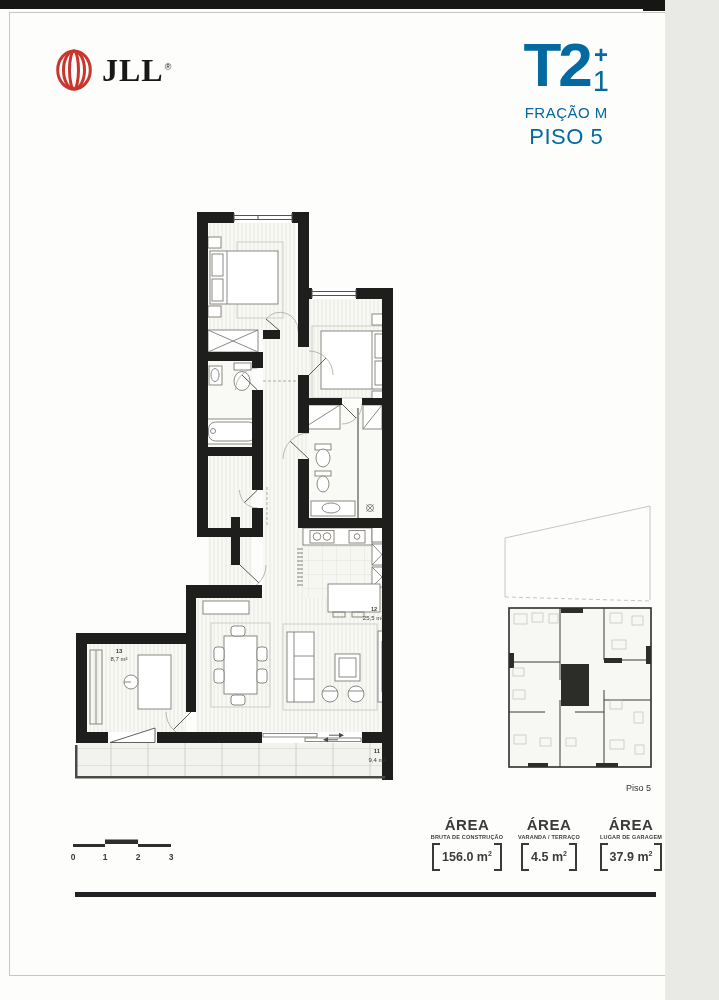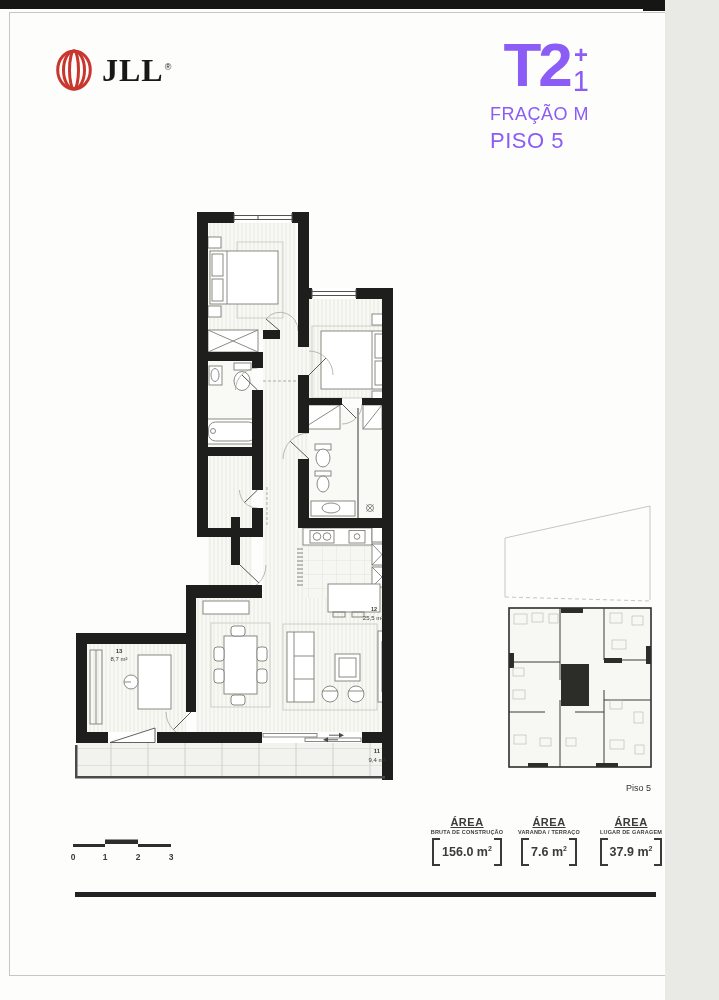--- a/index.html
+++ b/index.html
@@ -9,34 +9,34 @@
   .corner-mark{position:absolute;right:0;top:0;width:22px;height:11px;background:#161614;}
   .frame{position:absolute;left:9px;top:12px;width:680px;height:962px;border:1px solid #c7c7c2;}
 
   
   .logo{position:absolute;left:54px;top:48px;display:flex;align-items:center;gap:8px;}
   .logo-text{font-family:"Liberation Serif",serif;font-weight:bold;font-size:32px;
              color:#181816;letter-spacing:1px;line-height:1;}
   .logo-reg{font-size:9px;color:#181816;position:relative;top:-11px;left:1px;}
 
   
-  .titleblock{position:absolute;right:76px;top:36px;text-align:left;color:#8b5cf6;}
+  .titleblock{position:absolute;right:56px;top:36px;text-align:center;color:#0369a1;}
   .t-row{display:flex;justify-content:flex-end;align-items:flex-start;}
   .t-main{font-size:62px;font-weight:800;letter-spacing:-3px;line-height:.95;}
   .t-col{display:flex;flex-direction:column;align-items:center;margin-left:3px;}
   .t-plus{font-size:24px;font-weight:700;line-height:1;margin-top:7px;}
   .t-one{font-size:29px;font-weight:500;line-height:1;}
-  .t-frac{font-size:18px;margin-top:8px;letter-spacing:.5px;}
+  .t-frac{font-size:15px;margin-top:8px;letter-spacing:.5px;}
   .t-floor{font-size:22px;margin-top:3px;letter-spacing:.5px;}
 
   
   .areas{position:absolute;left:429px;top:816px;width:240px;display:flex;
          justify-content:space-between;}
   .area{text-align:center;color:#3b3b38;width:76px;}
-  .a-title{font-size:11px;font-weight:bold;letter-spacing:.5px;text-decoration:underline;}
+  .a-title{font-size:15px;font-weight:bold;letter-spacing:.5px;}
   .a-sub{font-size:5.5px;font-weight:bold;letter-spacing:.2px;margin-top:1px;white-space:nowrap;}
   .a-valrow{display:flex;align-items:center;justify-content:center;margin-top:3px;}
   .br-l{width:6px;height:24px;border:2.2px solid #3a3a37;border-right:none;margin-right:2px;}
   .br-r{width:6px;height:24px;border:2.2px solid #3a3a37;border-left:none;margin-left:2px;}
   .a-val{font-size:12.5px;font-weight:600;white-space:nowrap;}
   .a-val sup{font-size:7px;}
 
   
   svg.drawing{position:absolute;left:0;top:0;}
   .w{fill:#1e1e1c;}
@@ -339,21 +339,21 @@
         <div class="br-l"></div>
         <div class="a-val"><span>156.0</span><span> m</span><sup>2</sup></div>
         <div class="br-r"></div>
       </div>
     </div>
     <div class="area">
       <div class="a-title">ÁREA</div>
       <div class="a-sub">VARANDA / TERRAÇO</div>
       <div class="a-valrow">
         <div class="br-l"></div>
-        <div class="a-val"><span>7.6</span><span> m</span><sup>2</sup></div>
+        <div class="a-val"><span>4.5</span><span> m</span><sup>2</sup></div>
         <div class="br-r"></div>
       </div>
     </div>
     <div class="area">
       <div class="a-title">ÁREA</div>
       <div class="a-sub">LUGAR DE GARAGEM</div>
       <div class="a-valrow">
         <div class="br-l"></div>
         <div class="a-val"><span>37.9</span><span> m</span><sup>2</sup></div>
         <div class="br-r"></div>

